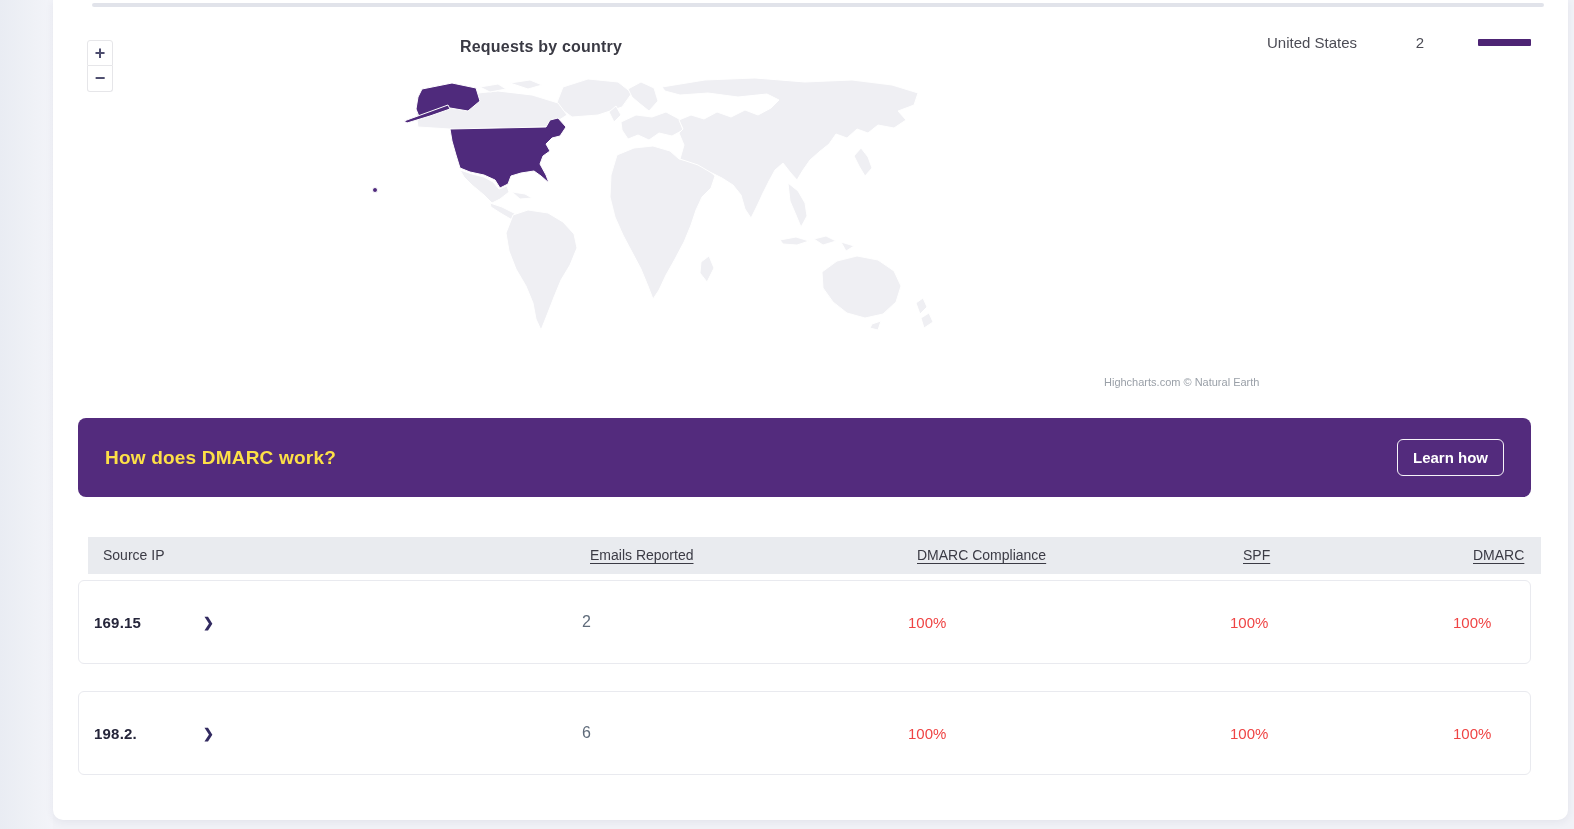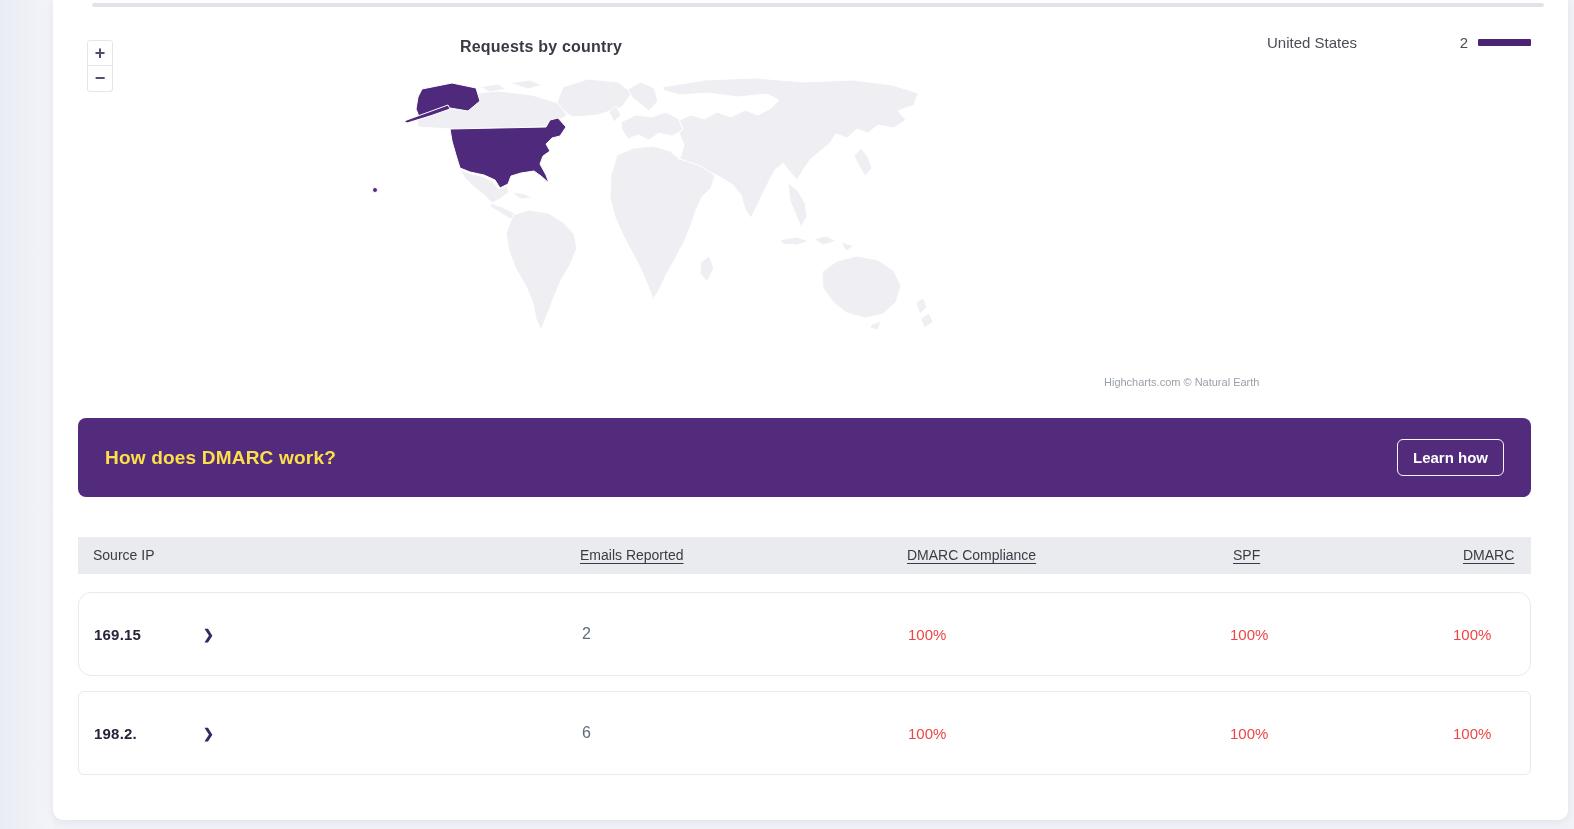--- a/index.html
+++ b/index.html
@@ -20,50 +20,50 @@
   .zoom-btn { width:26px; height:26px; background:#fff; border:1px solid #e6e6e9;
     color:#4d4d6e; font-size:18px; font-weight:bold; line-height:24px; text-align:center;
     cursor:pointer; user-select:none; }
   .zoom-btn.zin { border-radius:3px 3px 0 0; }
   .zoom-btn.zout { border-radius:0 0 3px 3px; border-top:none; }
 
   .chart-title { position:absolute; left:460px; top:38px; width:425px; text-align:left;
     font-size:16px; font-weight:bold; color:#3a3a44; letter-spacing:.2px; }
 
   .legend { position:absolute; left:1267px; top:33px; width:264px; height:18px;
-    display:flex; align-items:center; font-size:15px; color:#4c4c55; }
+    display:flex; align-items:center; font-size:15px; color:#4c4c55;gap:44px; }
   .legend .lv { margin-left:auto; color:#4c4c55; }
   .legend .lbar { width:53px; height:7px; border-radius:1px; margin-left:10px; background:#4d2474; }
 
   .map-wrap { position:absolute; left:360px; top:75px; width:660px; height:310px; }
   .map-wrap svg { width:100%; height:100%; }
   .land { fill:#efeff3; stroke:#ffffff; stroke-width:1; stroke-linejoin:round; }
   .land-hot { fill:#4f2a7c; stroke:#ffffff; stroke-width:1; stroke-linejoin:round; }
 
   .attribution { position:absolute; left:1104px; top:376px; font-size:11px; color:#9aa0a8;text-align:center; }
 
   
   .banner { position:absolute; left:78px; top:418px; width:1453px; height:79px;
     background:#532b7d; border-radius:8px; display:flex; align-items:center; padding:0 27px; }
   .banner-title { color:#fde047; font-size:19px; font-weight:bold; letter-spacing:.2px; }
   .banner-btn { margin-left:auto; background:transparent; border:1px solid rgba(255,255,255,.95);
     color:#ffffff; font-family:"Liberation Sans",sans-serif; font-size:15px; font-weight:bold;
     padding:9px 15px; border-radius:6px; cursor:pointer; }
 
   
-  .thead { position:absolute; left:78px; top:537px; width:1453px; height:37px;
+  .thead { position:absolute; left:88px; top:537px; width:1453px; height:37px;
     background:#e9ebef; font-size:14px; color:#3b3b45; }
   .th { position:absolute; top:0; line-height:37px; white-space:nowrap; }
   .th.sortable { text-decoration:underline; text-underline-offset:3px; text-decoration-thickness:1px; cursor:pointer; }
   .th.c1 { left:15px; }  .th.c2 { left:502px; } .th.c3 { left:829px; }
   .th.c4 { left:1155px; } .th.c5 { left:1385px; }
 
   .trow { position:absolute; left:78px; width:1453px; height:84px; background:#ffffff;
     border:1px solid #e9eaef; border-radius:6px; cursor:pointer; }
-  .trow.r1 { top:592px;border-radius:13px; } .trow.r2 { top:691px; }
+  .trow.r1 { top:580px; } .trow.r2 { top:691px; }
   .cell { position:absolute; top:50%; transform:translateY(-50%); white-space:nowrap; }
   .cell.ip { left:15px; font-size:15px; font-weight:bold; color:#25253a; letter-spacing:.2px; }
   .cell.chev { left:124px; font-size:13px; font-weight:bold; color:#322a60; }
   .cell.emails { left:503px; font-size:16px; color:#5f6b7a; }
   .cell.pct { font-size:15px; color:#ef4444; }
   .cell.p1 { left:829px; } .cell.p2 { left:1151px; } .cell.p3 { left:1374px; }
 </style>
 </head>
 <body>
 

